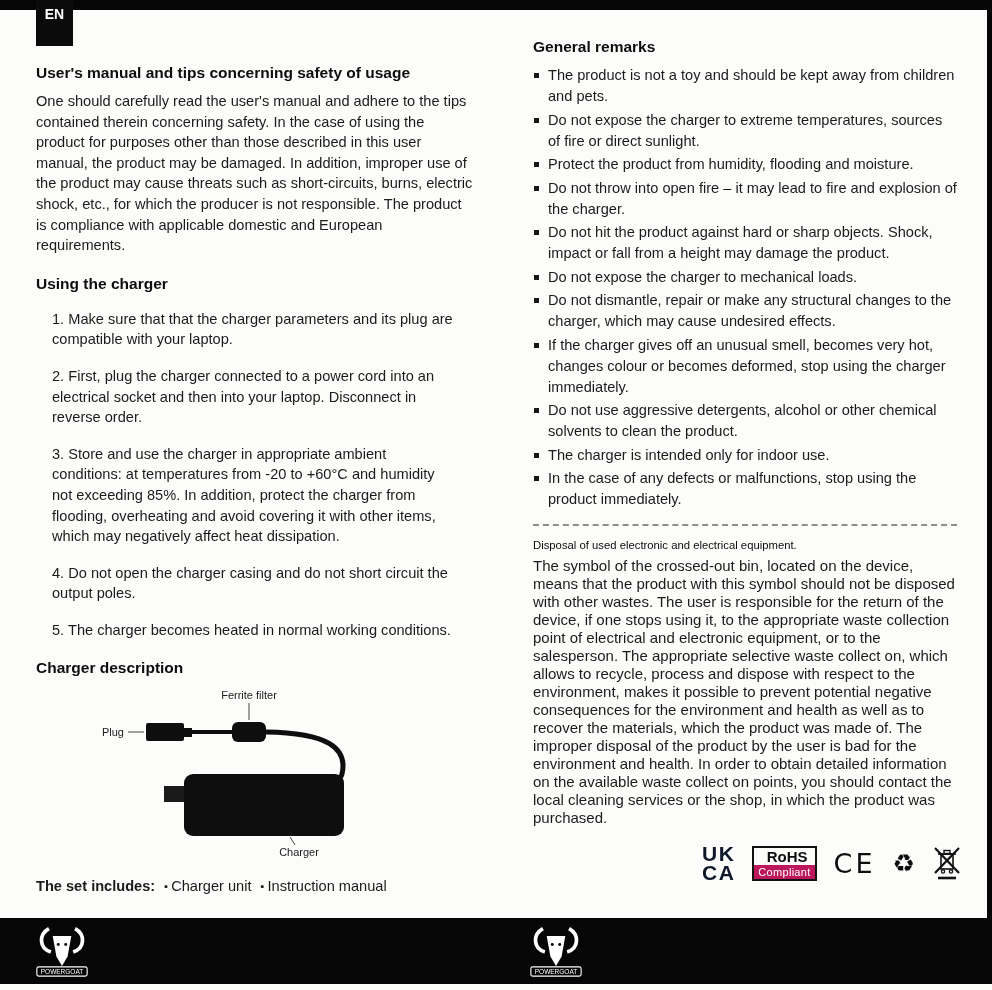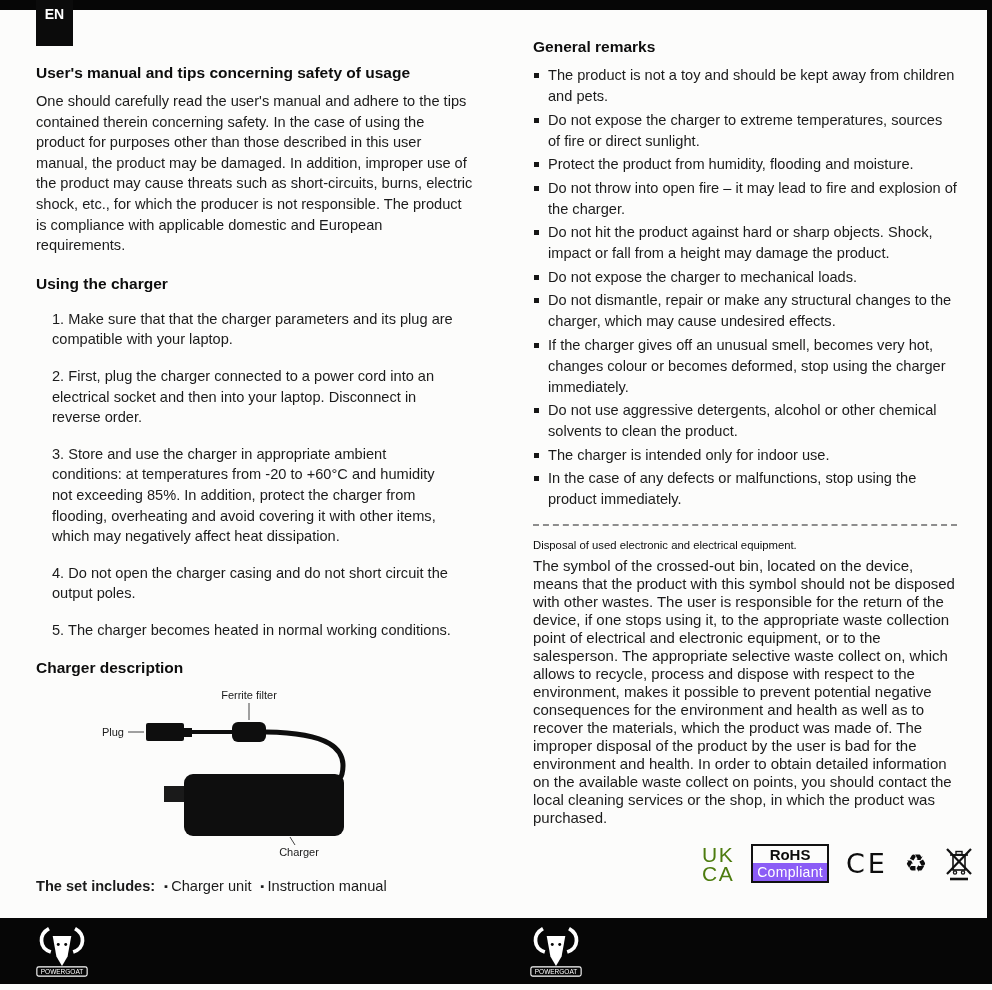--- a/index.html
+++ b/index.html
@@ -27,24 +27,24 @@
   ul.remarks li::before{content:"";position:absolute;left:1px;top:8px;width:5px;height:5px;background:#161616}
   .divider{border:0;border-top:2px dashed #8d8d8d;margin:14px 0 13px}
   .disposal h3{font-size:11.3px;font-weight:normal;margin-bottom:6px;color:#0d0d0d}
   .disposal p{font-size:15px;line-height:18px}
   .set-line{margin-top:14px;font-size:14.6px;display:flex;gap:9px;align-items:flex-end}
   .set-label{font-weight:bold}
   .set-item::before{content:"▪ ";font-size:11px;position:relative;top:-1px}
   .diagram{display:block;margin-top:4px}
   
   .compliance-row{position:absolute;top:844px;left:702px;display:flex;align-items:center;gap:17px}
-  .ukca{font-weight:normal;font-size:21px;line-height:19px;letter-spacing:1.5px;color:#4d7c0f}
-  .rohs{border:2.5px solid #111;text-align:center}
+  .ukca{font-weight:bold;font-size:21px;line-height:19px;letter-spacing:1.5px;color:#0f172a}
+  .rohs{border:2.5px solid #111;text-align:right}
   .rohs .rohs-name{font-weight:bold;font-size:15px;padding:0 7px;color:#0d0d0d}
-  .rohs .rohs-sub{background:#8b5cf6;color:#fff;font-size:14px;padding:1px 4px;letter-spacing:.3px}
+  .rohs .rohs-sub{background:#be185d;color:#fff;font-size:11px;padding:1px 4px;letter-spacing:.3px}
   .ce{font-size:27px;letter-spacing:3px;color:#0d0d0d;font-family:"DejaVu Sans",sans-serif}
   .recycle{font-size:25px;color:#0d0d0d;font-family:"DejaVu Sans",sans-serif}
   
   .footer{position:absolute;left:0;top:918px;width:100%;height:66px;background:#060606;display:flex;align-items:center}
   .goat-logo{flex:0 0 auto}
   .goat-logo.first{margin-left:32px}
   .goat-logo.second{margin-left:434px}
 </style>
 </head>
 <body>

